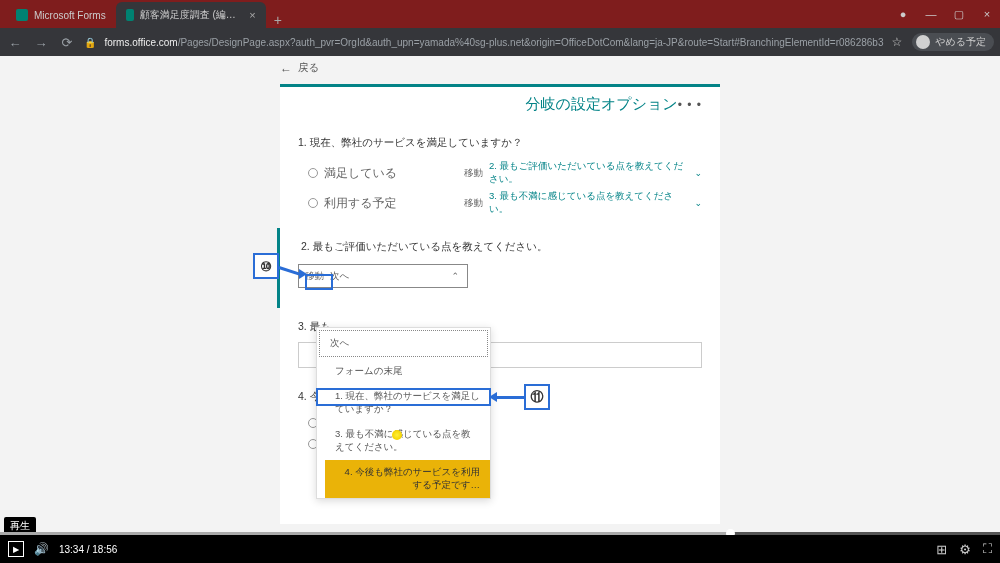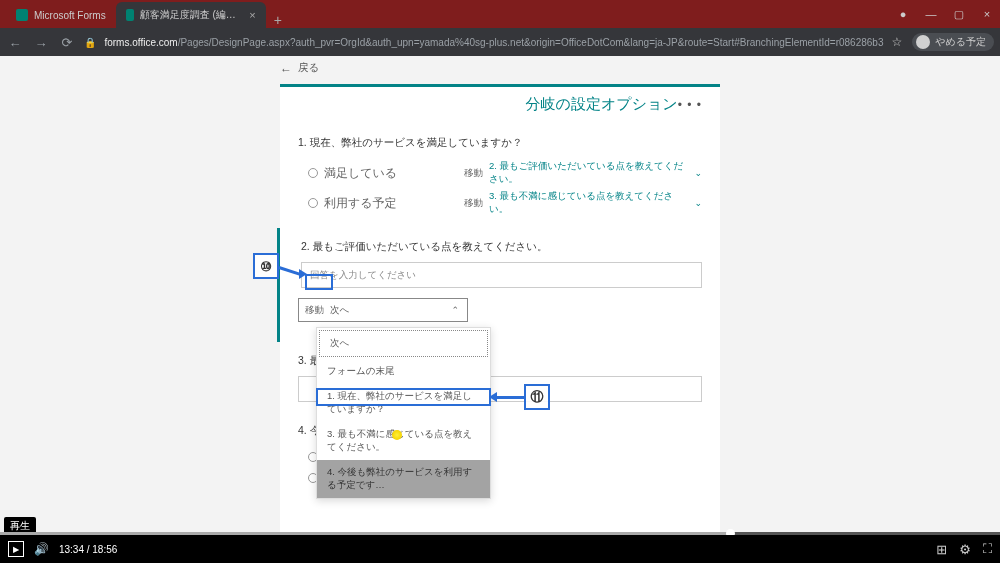--- a/index.html
+++ b/index.html
@@ -49,23 +49,23 @@
     .q-block.focused { border-left: 3px solid #038387; background: #fff; margin-left: -3px; padding-left: 21px; }
     .text-input { border: 1px solid #ccc; height: 26px; width: 100%; font-size: 9.5px; color: #888; padding: 0 8px; background: #fff; display: flex; align-items: center; }
 
     .goto-select { margin-top: 10px; border: 1px solid #888; height: 24px; width: 170px; display: flex; align-items: center; font-size: 9.5px; position: relative; margin-left: -3px; }
     .goto-select .sel-label { color: #666; padding: 0 6px; }
     .goto-select .sel-val { color: #555; flex: 1; }
     .goto-select .sel-chev { color: #666; padding: 0 8px; font-size: 9px; }
 
     
     .dropdown { position: absolute; background: #fff; border: 1px solid #ddd; box-shadow: 0 2px 8px rgba(0,0,0,.15); width: 175px; font-size: 9.5px; z-index: 5; }
-    .dd-item { padding: 6px 10px; color: #555; cursor: pointer; }
+    .dd-item { padding: 6px 10px; color: #555; cursor: pointer; margin-left: 8px; }
     .dd-item.first { border: 1px dotted #888; margin: 2px; }
-    .dd-item.highlight { background: #a3a3a3; color: #333; }
+    .dd-item.highlight { background: #eab308; color: #333; text-align: right; }
 
     
     .annot { position: absolute; border: 2.5px solid #2a6dd6; background: rgba(255,255,255,.9); display: flex; align-items: center; justify-content: center; font-weight: 700; color: #333; font-size: 13px; z-index: 6; }
     .annot-line { position: absolute; background: #2a6dd6; z-index: 5; }
     .annot-triangle { position: absolute; width: 0; height: 0; z-index: 6; }
 
     
     .replay { position: absolute; bottom: 28px; left: 4px; background: #000; color: #fff; font-size: 10px; padding: 2px 6px; border-radius: 2px; }
 
     
@@ -147,21 +147,20 @@
         <span class="radio-circle"></span>
         <span class="opt-label">利用する予定</span>
         <span class="goto-label">移動</span>
         <span class="goto-link">3. 最も不満に感じている点を教えてください。</span>
         <span class="chevron">⌄</span>
       </div>
     </div>
 
     <div class="q-block focused" style="padding-top:12px; padding-bottom:20px;">
       <div class="q-title">2. 最もご評価いただいている点を教えてください。</div>
-      <div class="text-input">回答を入力してください</div>
       <div class="goto-select">
         <span class="sel-label">移動</span>
         <span class="sel-val">次へ</span>
         <span class="sel-chev">⌃</span>
       </div>
     </div>
 
     <div class="q-block" style="padding-top:12px;">
       <div class="q-title">3. 最も</div>
       <div class="text-input" style="color:transparent;"></div>

